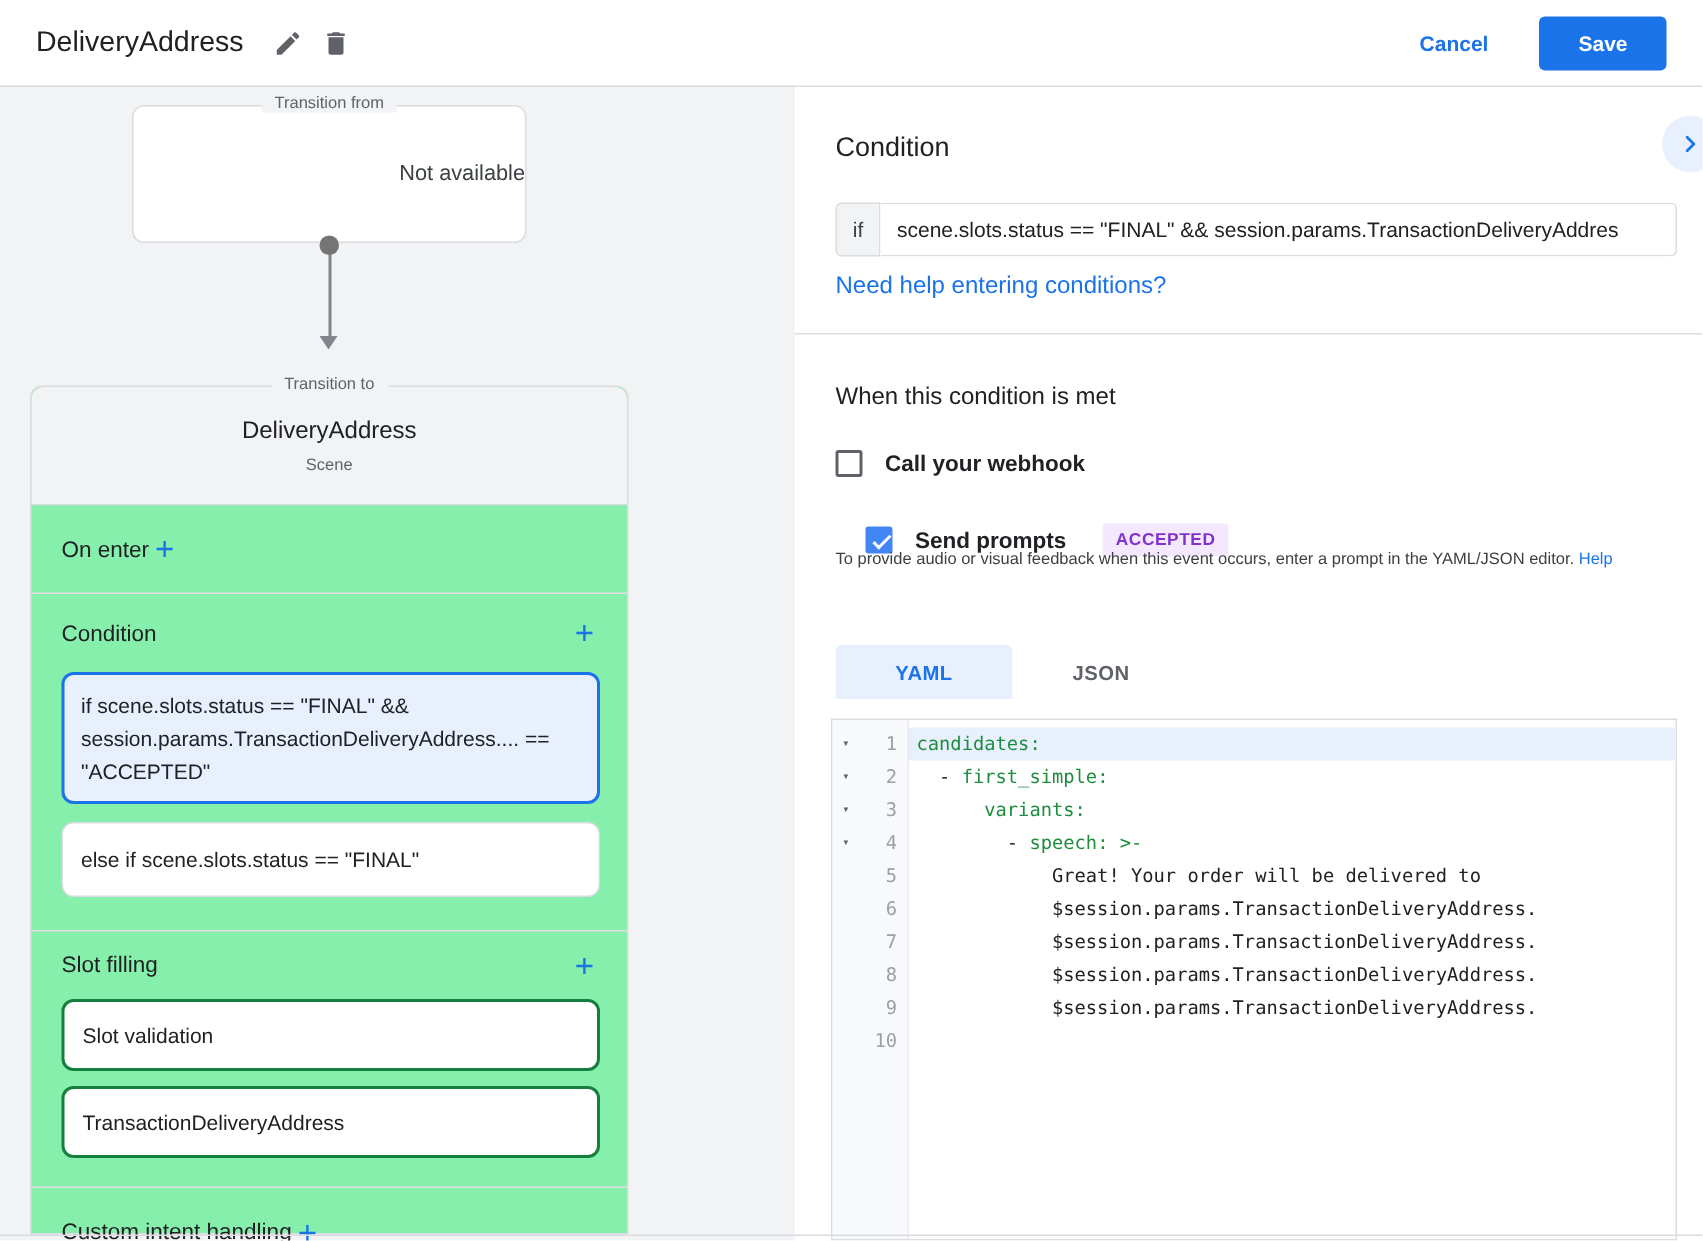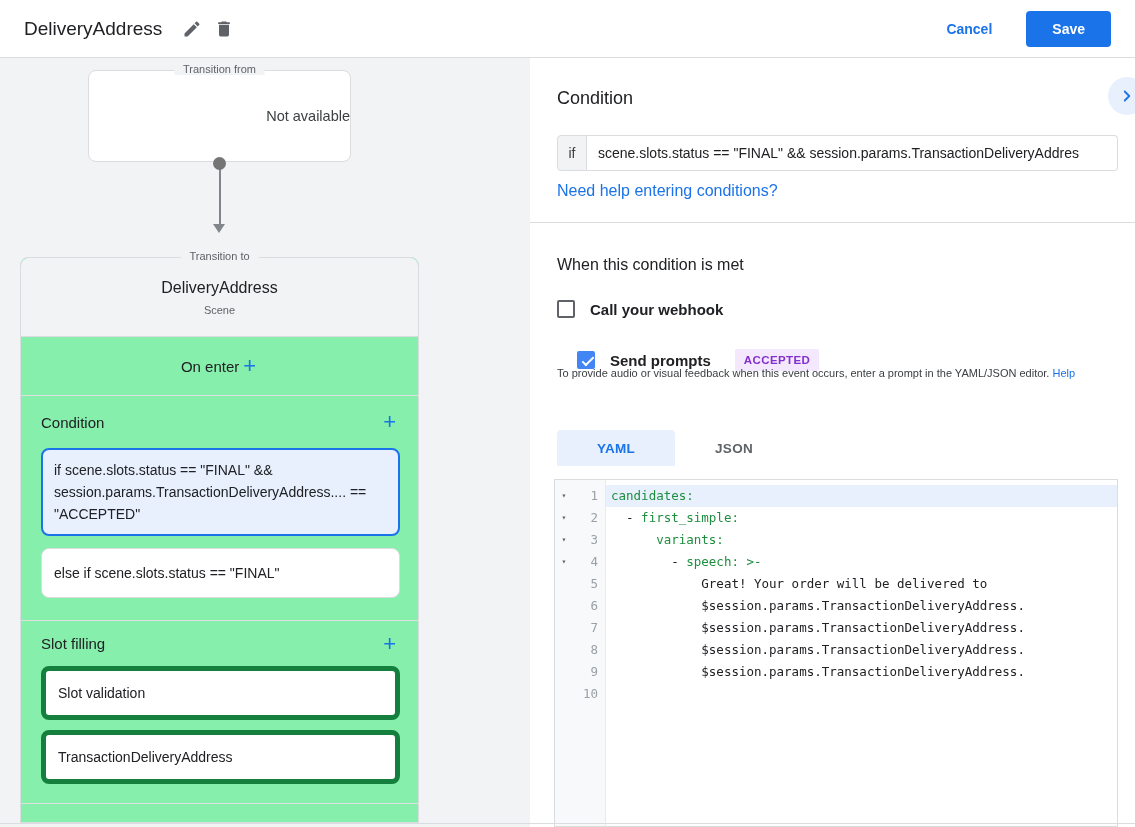--- a/index.html
+++ b/index.html
@@ -42,34 +42,34 @@
     border-top:9px solid #80868b; }
 
   
   .to-card { position:absolute; left:20px; top:187px; width:399px; bottom:4px;
     background:#86efac; border:1px solid #dadce0; border-radius:8px 8px 0 0;margin-top:12px; }
   .card-header { height:79px; background:#f1f3f4; border-bottom:1px solid #dadce0;
     border-radius:8px 8px 0 0; text-align:center; padding-top:21px; }
   .card-title { font-size:16px; color:#202124; }
   .card-subtitle { font-size:11px; color:#5f6368; margin-top:7px; }
   .card-row { height:59px; padding:0 18px 0 20px; display:flex; align-items:center;
-    justify-content:center; border-bottom:1px solid #e0e0e0; }
+    justify-content:flex-start; border-bottom:1px solid #e0e0e0; }
   .card-row.last { border-bottom:none; }
   .row-label { font-size:15px; color:#202124; }
   .plus { color:#1a73e8; font-size:22px; font-weight:300; line-height:1;
     background:none; border:none; cursor:pointer; padding:2px 4px; }
   .card-section { padding:0 18px 22px 20px; border-bottom:1px solid #e0e0e0; }
   .card-section.slots { padding-bottom:19px; }
   .section-head { height:52px; display:flex; align-items:center; justify-content:space-between; }
   .section-head.slim { height:45px; }
   .cond-box { border-radius:8px; font-size:14px; line-height:22px; color:#202124;
     overflow-wrap:break-word; cursor:pointer; }
   .cond-box.selected { background:#e8f0fe; border:2px solid #1a73e8; padding:9px 11px; }
   .cond-box.plain { background:#fff; border:1px solid #dadce0; padding:13px 12px; margin-top:12px; }
-  .slot-box { background:#fff; border:5px solid #15803d; border-radius:8px;
+  .slot-box { background:#fff; border:2px solid #15803d; border-radius:8px;
     padding:14px 12px; font-size:14px; color:#202124; cursor:pointer; }
   .slot-box + .slot-box { margin-top:10px; }
 
   
   .cond-heading { position:absolute; left:27px; top:30px; font-size:18px; color:#202124; }
   .collapse-btn { position:absolute; left:578px; top:19px; width:38px; height:38px;
     border:none; border-radius:50%; background:#e8f0fe; cursor:pointer;
     display:flex; align-items:center; justify-content:center; }
   .collapse-btn svg { stroke:#1a73e8; width:18px; height:18px; fill:none;
     stroke-width:2.4; stroke-linecap:round; stroke-linejoin:round; }

